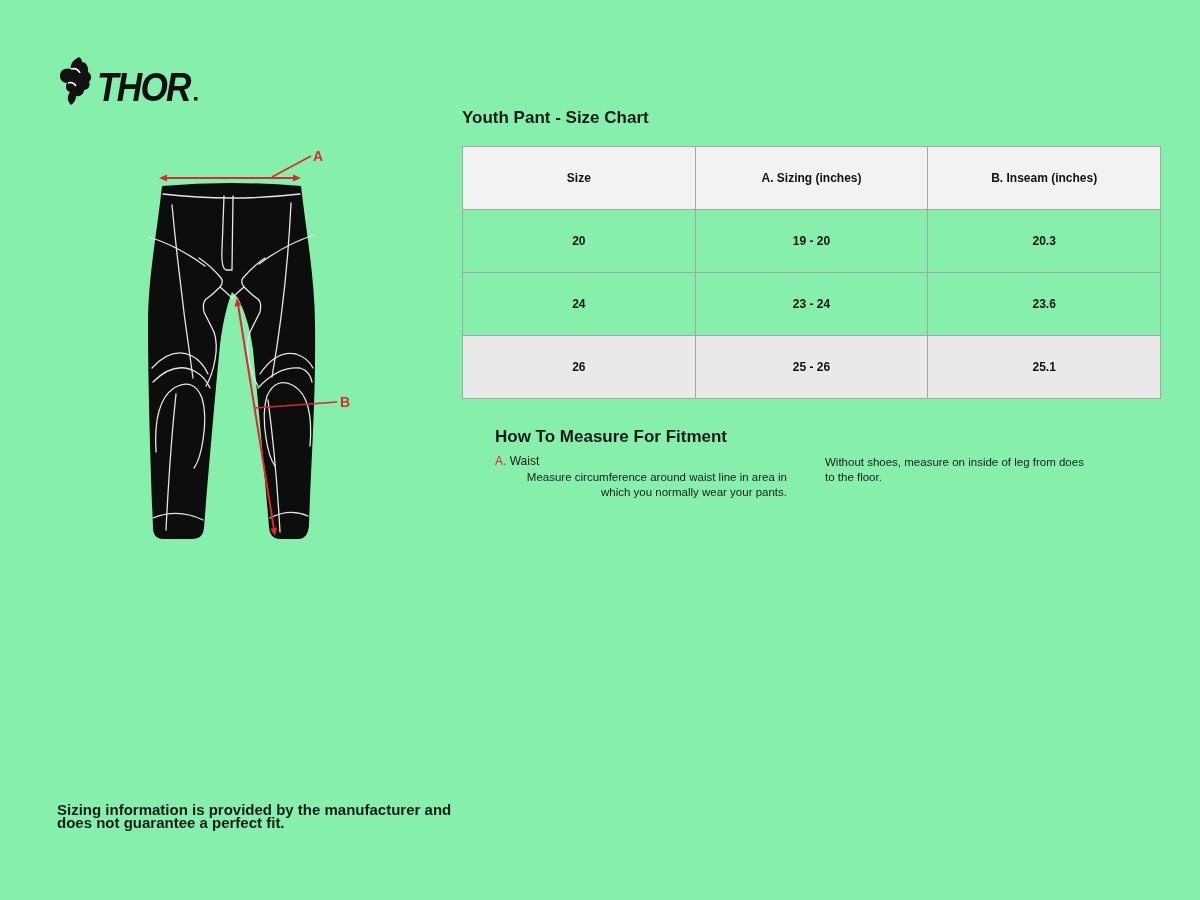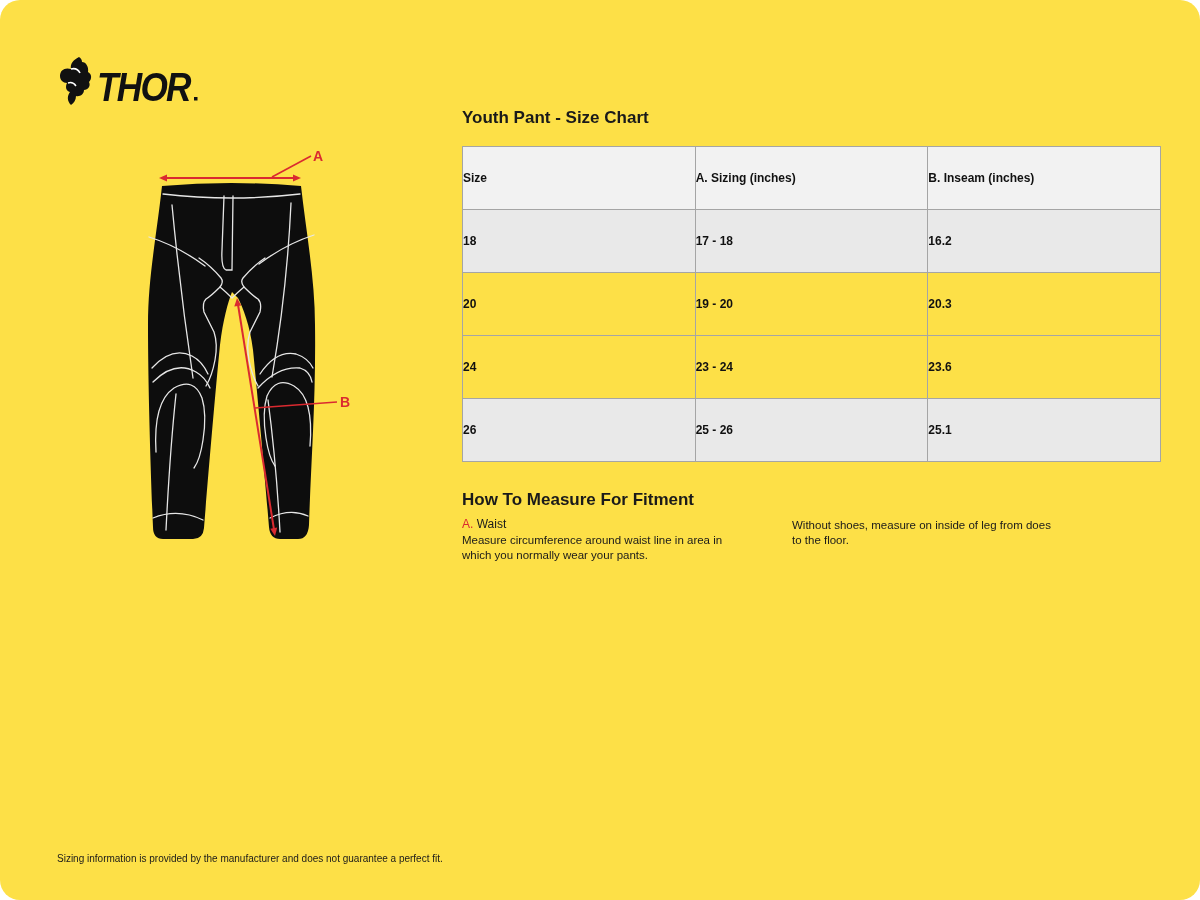--- a/index.html
+++ b/index.html
@@ -9,58 +9,58 @@
     --shade:#e9e9e9;
     --headshade:#f2f2f2;
   }
   *{box-sizing:border-box;}
   html,body{margin:0;padding:0;}
   body{
     width:1200px;height:900px;background:#ffffff;
     font-family:"Liberation Sans",sans-serif;color:var(--text);
     position:relative;overflow:hidden;
   }
-  .page{position:relative;width:1200px;height:900px;background:#fde047;border-radius:20px;}
+  .page{position:relative;width:1200px;height:900px;background:#86efac;}
 
   
   .logo{position:absolute;left:55px;top:56px;width:150px;height:52px;}
 
   
   .pants{position:absolute;left:110px;top:140px;width:280px;height:440px;}
   .seam{fill:none;stroke:#e6e6e6;stroke-width:1.3;stroke-linecap:round;}
   .red-stroke{stroke:var(--red);fill:none;}
   .red-fill{fill:var(--red);}
   .measure-label{font-family:"Liberation Sans",sans-serif;font-weight:bold;font-size:14px;}
 
   
   .content{position:absolute;left:440px;top:107px;width:699px;padding-left:22px;}
   .chart-title{font-size:17px;font-weight:bold;line-height:21px;margin:0 0 18px 0;}
 
   table.size-chart{width:699px;border-collapse:collapse;table-layout:fixed;}
   table.size-chart td{
     border:1px solid var(--border);
-    height:63px;vertical-align:middle;
+    height:63px;text-align:center;vertical-align:middle;
     font-size:12px;font-weight:bold;color:#111;padding:0;
   }
   tr.head td{background:var(--headshade);}
   tr.shade td{background:var(--shade);}
 
-  .howto{margin-top:27px;}
+  .howto{margin-top:27px;margin-left:33px;}
   .howto-title{font-size:17px;font-weight:bold;line-height:21px;margin:0 0 7px 0;}
   .howto-cols{display:flex;}
   .howto-col-a{width:330px;flex:0 0 330px;}
   .howto-col-b{width:320px;flex:0 0 320px;}
   .howto-sub{font-size:12px;font-weight:normal;line-height:15px;}
   .howto-sub .letter{color:var(--red);}
   .howto-body{font-size:11.5px;line-height:14.5px;margin-top:1px;}
-  .howto-col-a .howto-body{max-width:292px;}
+  .howto-col-a .howto-body{max-width:292px;text-align:right;}
   .howto-col-b .howto-body{max-width:268px;}
 
-  .footer{position:absolute;left:57px;top:853px;width:420px;
-    font-size:10px;font-weight:normal;line-height:12.5px;}
+  .footer{position:absolute;left:57px;top:804px;width:420px;
+    font-size:15px;font-weight:bold;line-height:12.5px;}
 </style>
 </head>
 <body>
 
 <div class="page">
 
   <svg class="logo" viewBox="0 0 150 52" aria-hidden="true">
     <g>
       <path fill="#111" d="M 24,1 C 18,4 15,8 16,13 C 10,11 5,14 5,20 C 5,24 8,27 12,27
            C 10,31 11,35 15,36 C 12,40 12,45 16,49 C 19,47 21,44 21,40
@@ -133,25 +133,20 @@
   <div class="content">
     <h1 class="chart-title">Youth Pant - Size Chart</h1>
 
     <table class="size-chart">
       <tbody>
         <tr class="head">
           <td>Size</td>
           <td>A. Sizing (inches)</td>
           <td>B. Inseam (inches)</td>
         </tr>
-        <tr class="shade">
-          <td>18</td>
-          <td>17 - 18</td>
-          <td>16.2</td>
-        </tr>
         <tr>
           <td>20</td>
           <td>19 - 20</td>
           <td>20.3</td>
         </tr>
         <tr>
           <td>24</td>
           <td>23 - 24</td>
           <td>23.6</td>
         </tr>

